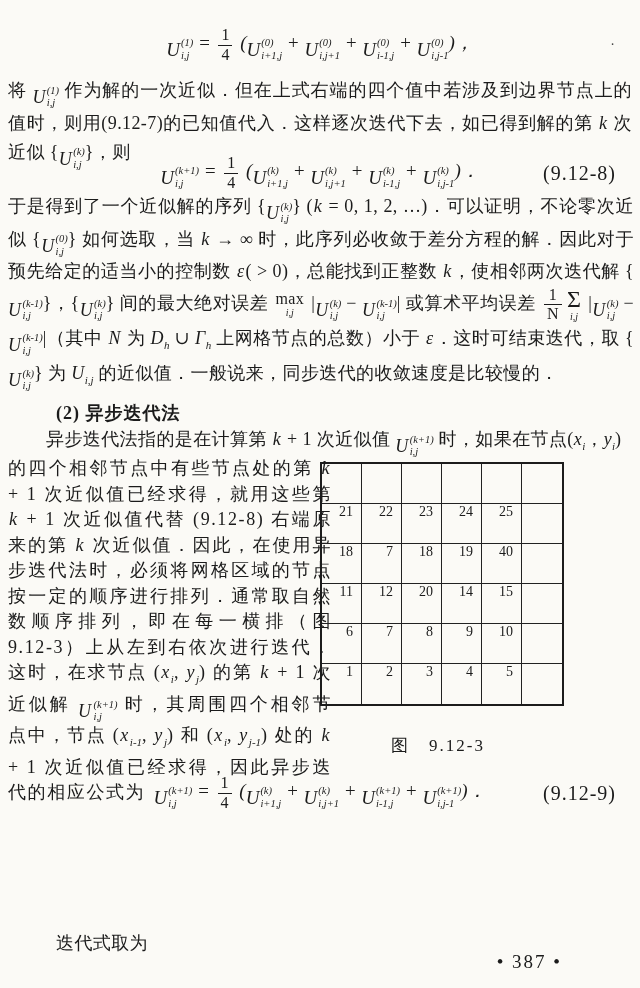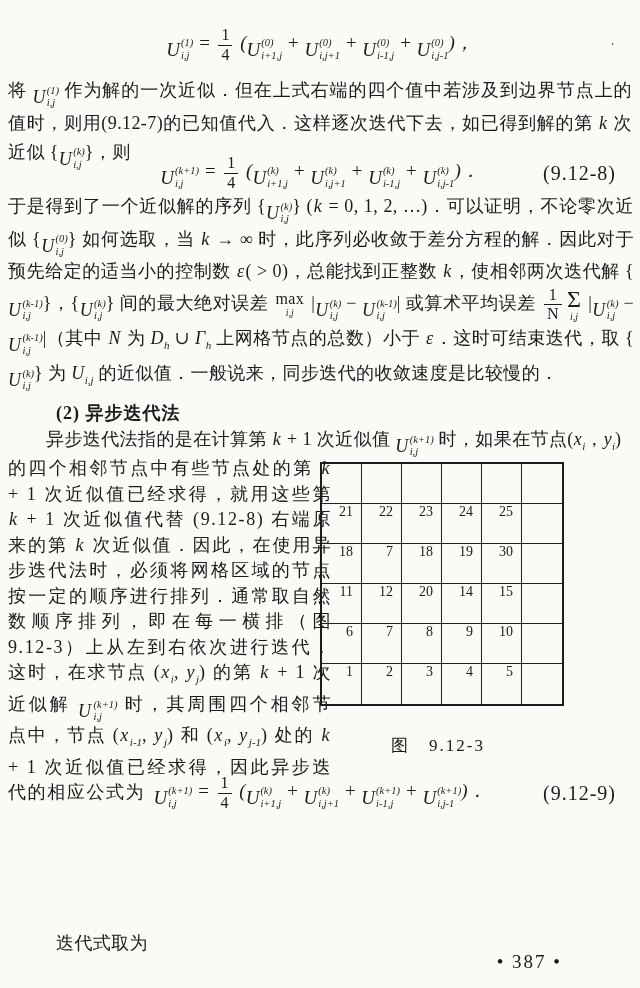--- a/index.html
+++ b/index.html
@@ -287,21 +287,21 @@
         <div class="gc">
           <span class="gl">7</span>
         </div>
         <div class="gc">
           <span class="gl">18</span>
         </div>
         <div class="gc">
           <span class="gl">19</span>
         </div>
         <div class="gc">
-          <span class="gl">30</span>
+          <span class="gl">40</span>
         </div>
         <div class="gc"></div>
         <div class="gc">
           <span class="gl">11</span>
         </div>
         <div class="gc">
           <span class="gl">12</span>
         </div>
         <div class="gc">
           <span class="gl">20</span>

